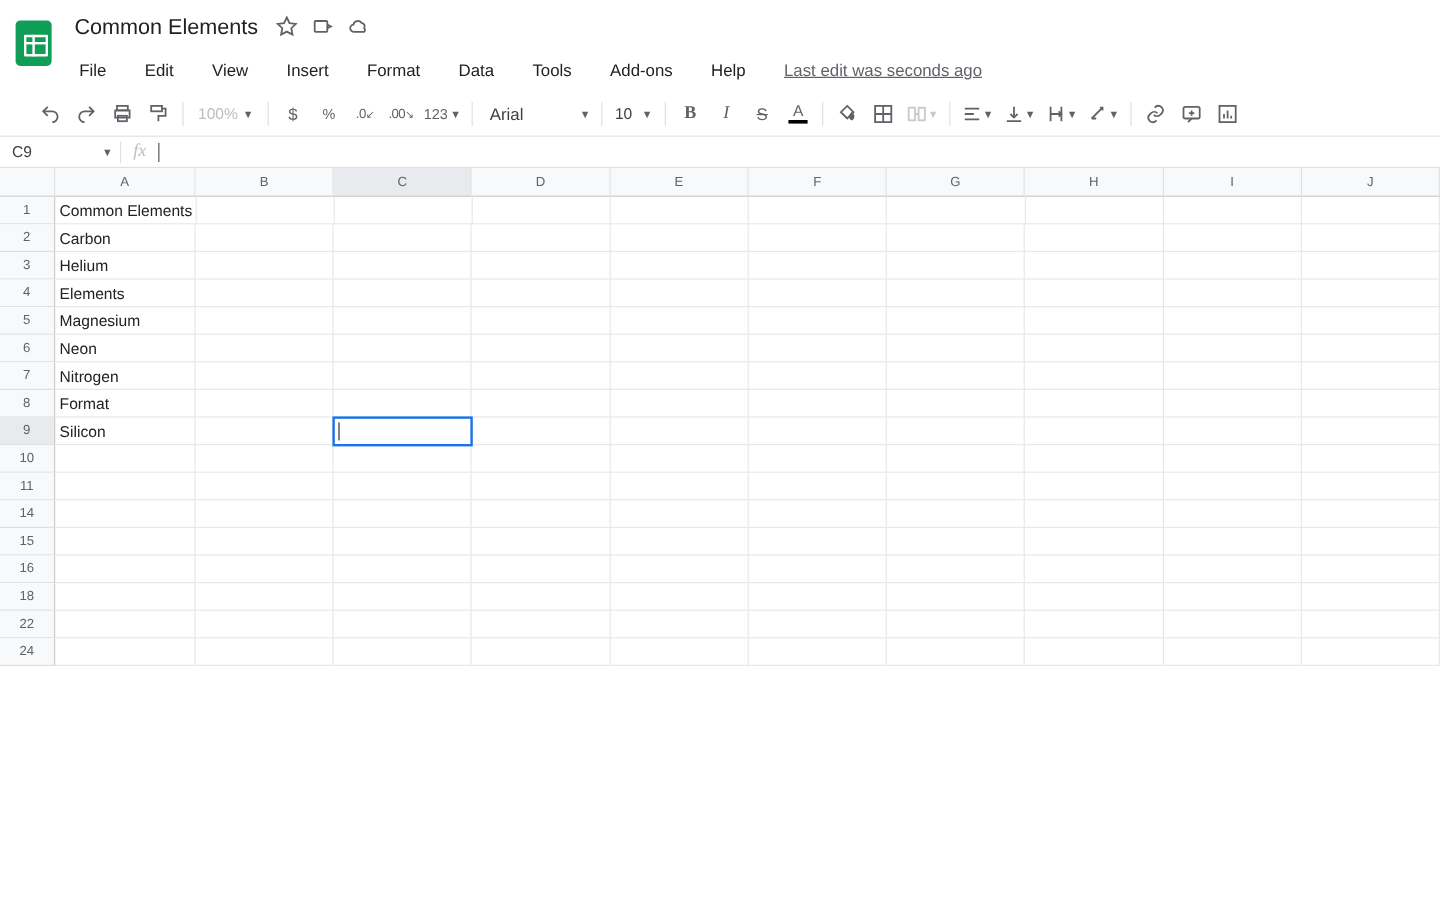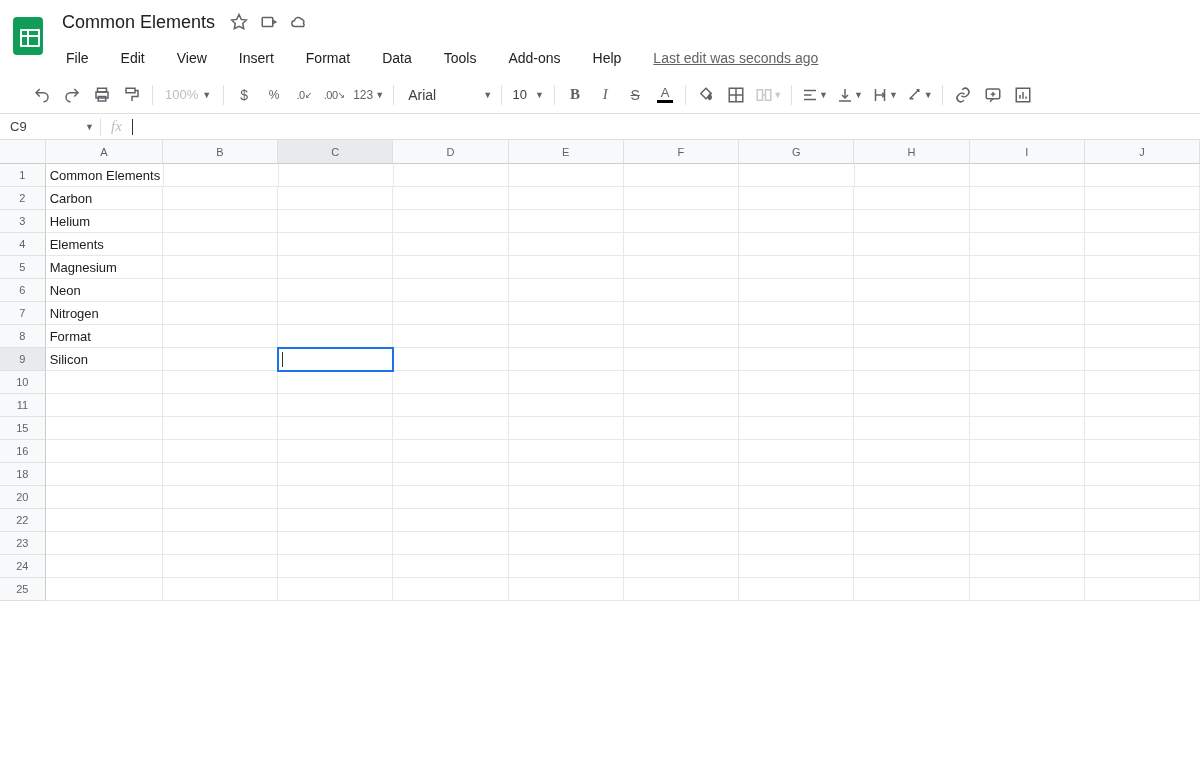--- a/index.html
+++ b/index.html
@@ -625,20 +625,33 @@
         <div class="cell" style="width: 116px;"></div>
         <div class="cell" style="width: 116px;"></div>
         <div class="cell" style="width: 116px;"></div>
         <div class="cell" style="width: 116px;"></div>
         <div class="cell" style="width: 116px;"></div>
         <div class="cell" style="width: 116px;"></div>
         <div class="cell" style="width: 116px;"></div>
         <div class="cell" style="width: 116px;"></div>
       </div>
       <div class="body-row">
+        <div class="rowhdr">14</div>
+        <div class="cell" style="width: 118px;"></div>
+        <div class="cell" style="width: 116px;"></div>
+        <div class="cell" style="width: 116px;"></div>
+        <div class="cell" style="width: 116px;"></div>
+        <div class="cell" style="width: 116px;"></div>
+        <div class="cell" style="width: 116px;"></div>
+        <div class="cell" style="width: 116px;"></div>
+        <div class="cell" style="width: 116px;"></div>
+        <div class="cell" style="width: 116px;"></div>
+        <div class="cell" style="width: 116px;"></div>
+      </div>
+      <div class="body-row">
         <div class="rowhdr">15</div>
         <div class="cell" style="width: 118px;"></div>
         <div class="cell" style="width: 116px;"></div>
         <div class="cell" style="width: 116px;"></div>
         <div class="cell" style="width: 116px;"></div>
         <div class="cell" style="width: 116px;"></div>
         <div class="cell" style="width: 116px;"></div>
         <div class="cell" style="width: 116px;"></div>
         <div class="cell" style="width: 116px;"></div>
         <div class="cell" style="width: 116px;"></div>
@@ -664,73 +677,34 @@
         <div class="cell" style="width: 116px;"></div>
         <div class="cell" style="width: 116px;"></div>
         <div class="cell" style="width: 116px;"></div>
         <div class="cell" style="width: 116px;"></div>
         <div class="cell" style="width: 116px;"></div>
         <div class="cell" style="width: 116px;"></div>
         <div class="cell" style="width: 116px;"></div>
         <div class="cell" style="width: 116px;"></div>
       </div>
       <div class="body-row">
-        <div class="rowhdr">20</div>
-        <div class="cell" style="width: 118px;"></div>
-        <div class="cell" style="width: 116px;"></div>
-        <div class="cell" style="width: 116px;"></div>
-        <div class="cell" style="width: 116px;"></div>
-        <div class="cell" style="width: 116px;"></div>
-        <div class="cell" style="width: 116px;"></div>
-        <div class="cell" style="width: 116px;"></div>
-        <div class="cell" style="width: 116px;"></div>
-        <div class="cell" style="width: 116px;"></div>
-        <div class="cell" style="width: 116px;"></div>
-      </div>
-      <div class="body-row">
         <div class="rowhdr">22</div>
         <div class="cell" style="width: 118px;"></div>
         <div class="cell" style="width: 116px;"></div>
         <div class="cell" style="width: 116px;"></div>
         <div class="cell" style="width: 116px;"></div>
         <div class="cell" style="width: 116px;"></div>
         <div class="cell" style="width: 116px;"></div>
         <div class="cell" style="width: 116px;"></div>
         <div class="cell" style="width: 116px;"></div>
         <div class="cell" style="width: 116px;"></div>
         <div class="cell" style="width: 116px;"></div>
       </div>
       <div class="body-row">
-        <div class="rowhdr">23</div>
-        <div class="cell" style="width: 118px;"></div>
-        <div class="cell" style="width: 116px;"></div>
-        <div class="cell" style="width: 116px;"></div>
-        <div class="cell" style="width: 116px;"></div>
-        <div class="cell" style="width: 116px;"></div>
-        <div class="cell" style="width: 116px;"></div>
-        <div class="cell" style="width: 116px;"></div>
-        <div class="cell" style="width: 116px;"></div>
-        <div class="cell" style="width: 116px;"></div>
-        <div class="cell" style="width: 116px;"></div>
-      </div>
-      <div class="body-row">
         <div class="rowhdr">24</div>
-        <div class="cell" style="width: 118px;"></div>
-        <div class="cell" style="width: 116px;"></div>
-        <div class="cell" style="width: 116px;"></div>
-        <div class="cell" style="width: 116px;"></div>
-        <div class="cell" style="width: 116px;"></div>
-        <div class="cell" style="width: 116px;"></div>
-        <div class="cell" style="width: 116px;"></div>
-        <div class="cell" style="width: 116px;"></div>
-        <div class="cell" style="width: 116px;"></div>
-        <div class="cell" style="width: 116px;"></div>
-      </div>
-      <div class="body-row">
-        <div class="rowhdr">25</div>
         <div class="cell" style="width: 118px;"></div>
         <div class="cell" style="width: 116px;"></div>
         <div class="cell" style="width: 116px;"></div>
         <div class="cell" style="width: 116px;"></div>
         <div class="cell" style="width: 116px;"></div>
         <div class="cell" style="width: 116px;"></div>
         <div class="cell" style="width: 116px;"></div>
         <div class="cell" style="width: 116px;"></div>
         <div class="cell" style="width: 116px;"></div>
         <div class="cell" style="width: 116px;"></div>

